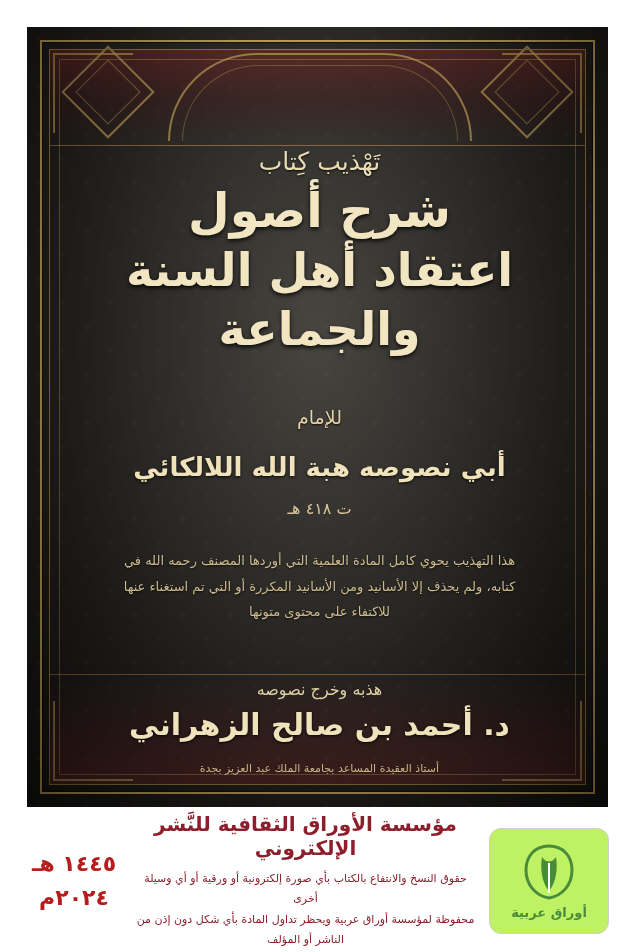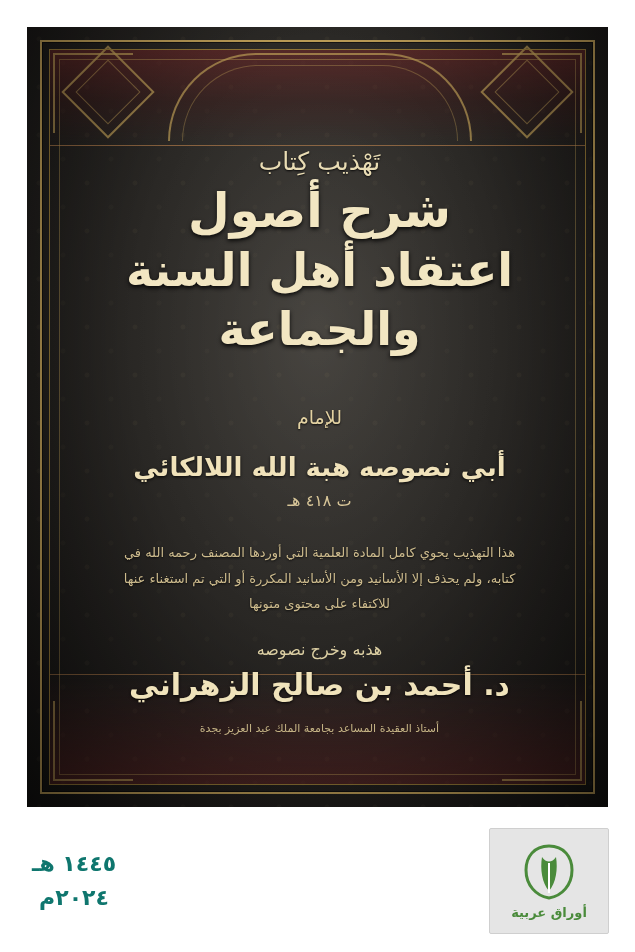--- a/index.html
+++ b/index.html
@@ -185,35 +185,35 @@
     text-shadow: 0 1px 2px rgba(0,0,0,0.8);
   }
   .t-author {
     font-size: 26px;
     font-weight: bold;
     color: #f0e2ba;
     text-shadow: 0 1px 3px rgba(0,0,0,0.85);
   }
   .t-death {
     font-size: 16px;
-    margin-top: 9px;
+    margin-top: 17px;
     color: #d8c698;
   }
 
   .t-desc {
     margin-top: 30px;
     font-size: 13px;
     line-height: 1.95;
     color: #cdbb8d;
     padding: 0 40px;
     text-shadow: 0 1px 2px rgba(0,0,0,0.7);
   }
 
   .t-editor-label {
-    margin-top: 24px;
+    margin-top: 56px;
     font-size: 16px;
     color: #dccfa3;
   }
   .t-editor-name {
     margin-top: 8px;
     font-size: 30px;
     font-weight: bold;
     color: #f0e3bb;
     text-shadow: 0 1px 3px rgba(0,0,0,0.85);
   }
@@ -236,21 +236,21 @@
     flex-direction: row-reverse;
     align-items: center;
     justify-content: space-between;
     padding: 0 26px;
     box-sizing: border-box;
   }
 
   .footer-date {
     width: 96px;
     text-align: center;
-    color: #0f766e;
+    color: #b91c1c;
     font-weight: bold;
     line-height: 1.55;
     font-size: 22px;
     letter-spacing: 1px;
   }
   .footer-date .d-line { display: block; }
 
   .footer-center {
     flex: 1;
     text-align: center;
@@ -265,26 +265,26 @@
   .pub-rights {
     color: #8c1f2b;
     font-size: 11px;
     line-height: 1.85;
   }
 
   .logo-box {
     width: 118px;
     height: 104px;
     border: 1px solid #cfcfcf;
-    border-radius: 2px;
+    border-radius: 12px;
     display: flex;
     flex-direction: column;
     align-items: center;
     justify-content: center;
-    background: #e5e5e5;
+    background: #bef264;
   }
   .logo-mark {
     width: 62px;
     height: 58px;
   }
   .logo-text {
     margin-top: 4px;
     font-size: 13px;
     color: #4a8b3b;
     font-weight: bold;
@@ -336,20 +336,25 @@
     </div>
   </div>
 
   <div class="footer">
 
     <div class="footer-date">
       <span class="d-line">١٤٤٥ هـ</span>
       <span class="d-line">٢٠٢٤م</span>
     </div>
 
+    <div class="footer-center">
+      <div class="pub-name">مؤسسة الأوراق الثقافية للنَّشر الإلكتروني</div>
+      <div class="pub-rights">حقوق النسخ والانتفاع بالكتاب بأي صورة إلكترونية أو ورقية أو أي وسيلة أخرى</div>
+      <div class="pub-rights">محفوظة لمؤسسة أوراق عربية ويحظر تداول المادة بأي شكل دون إذن من الناشر أو المؤلف</div>
+    </div>
 
     <div class="logo-box">
       <svg class="logo-mark" viewBox="0 0 62 58">
         <path d="M31 3 C16 3 8 14 8 27 C8 42 18 53 31 55 C44 53 54 42 54 27 C54 14 46 3 31 3 Z" fill="none" stroke="#4a8b3b" stroke-width="3"></path>
         <path d="M24 14 C22 26 24 40 31 48 C38 40 40 26 38 14 C34 20 28 20 24 14 Z" fill="#4a8b3b"></path>
         <path d="M31 20 L31 50" stroke="#ffffff" stroke-width="2" fill="none"></path>
       </svg>
       <div class="logo-text">أوراق عربية</div>
     </div>
 

